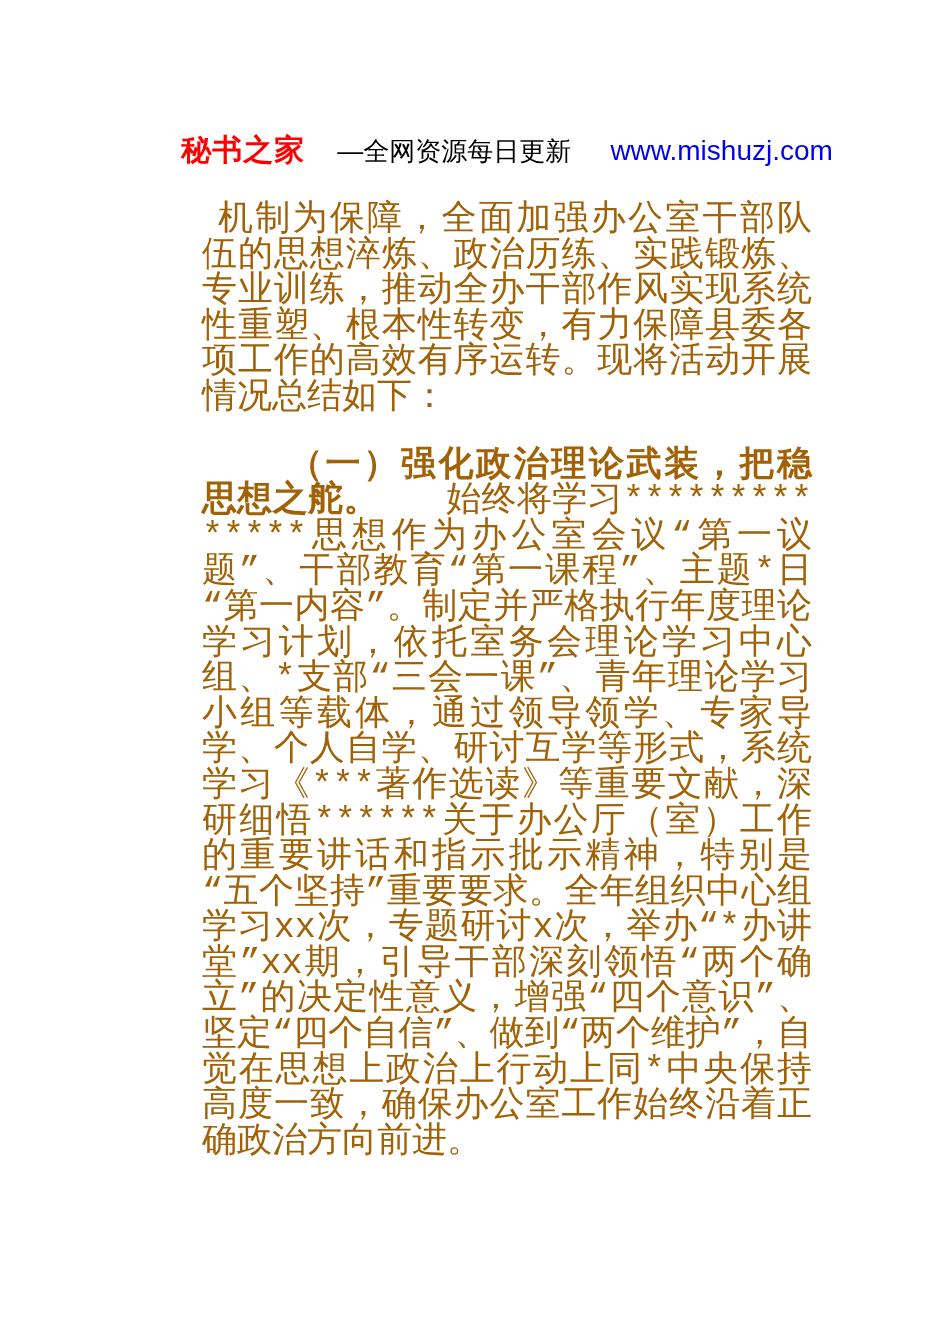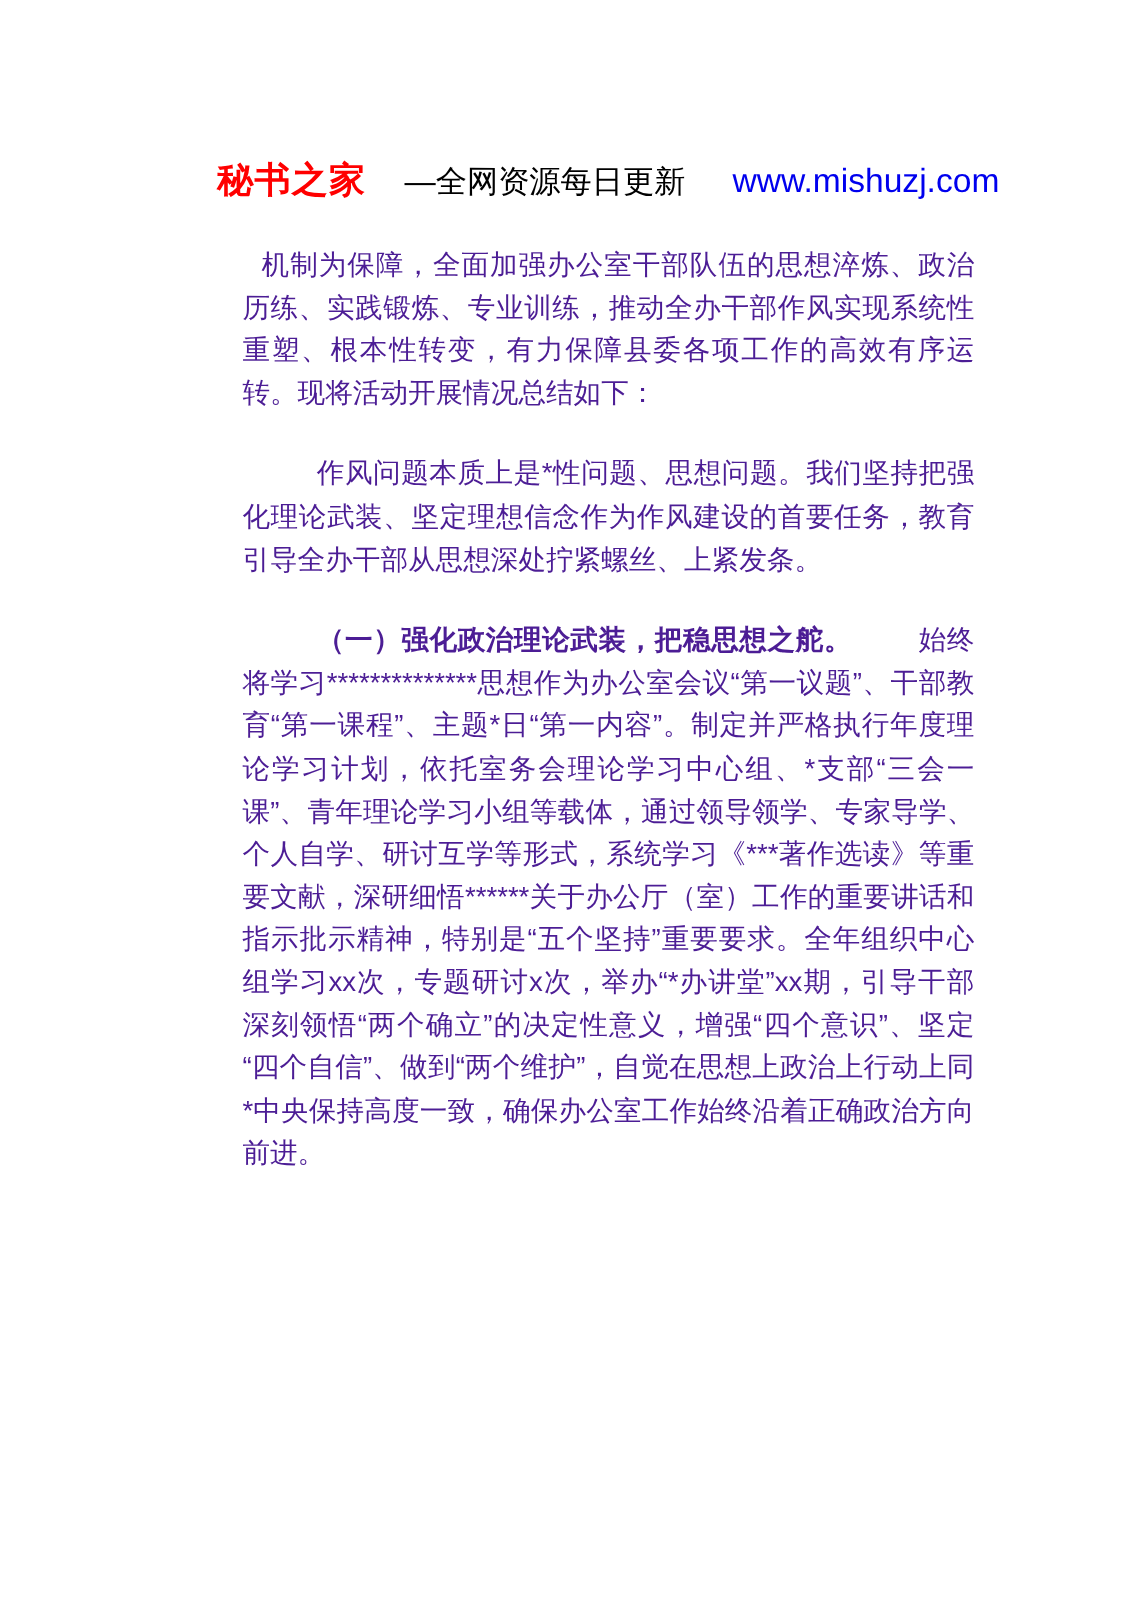--- a/index.html
+++ b/index.html
@@ -33,40 +33,40 @@
     color:#000000;
   }
   .url {
     font-size:28px;
     color:#0000ee;
   }
   .content {
     position:absolute;
     top:139px; left:138px;
     width:674px;
-    font-size:23px;
+    font-size:35px;
     line-height:35.6px;
     text-align:justify;
     text-justify:inter-character;
     word-break:break-all;
-    color:#4c1d95;
+    color:#a16207;
+    font-family:Liberation Mono, monospace;
   }
   .content p { margin:0; }
   .indent { text-indent:2em; }
   .bold-heading { font-weight:bold; }
   .lead { font-weight:bold; }
 </style>
 </head>
 <body>
 
 <div class="page">
 
   <div class="doc-header">
     <span class="brand">秘书之家</span><span class="tagline">—全网资源每日更新 </span><span class="url">www.mishuzj.com</span>
   </div>
 
   <div class="content">
     <p><span>机制为保障，全面加强办公室干部队伍的思想淬炼、政治历练、实践锻炼、专业训练，推动全办干部作风实现系统性重塑、根本性转变，有力保障县委各项工作的高效有序运转。现将活动开展情况总结如下：</span></p>
-    <p class="indent"><span>作风问题本质上是*性问题、思想问题。我们坚持把强化理论武装、坚定理想信念作为作风建设的首要任务，教育引导全办干部从思想深处拧紧螺丝、上紧发条。</span></p>
     <p class="indent"><b class="lead">（一）强化政治理论武装，把稳思想之舵。</b><span>　始终将学习**************思想作为办公室会议“第一议题”、干部教育“第一课程”、主题*日“第一内容”。制定并严格执行年度理论学习计划，依托室务会理论学习中心组、*支部“三会一课”、青年理论学习小组等载体，通过领导领学、专家导学、个人自学、研讨互学等形式，系统学习《***著作选读》等重要文献，深研细悟******关于办公厅（室）工作的重要讲话和指示批示精神，特别是“五个坚持”重要要求。全年组织中心组学习xx次，专题研讨x次，举办“*办讲堂”xx期，引导干部深刻领悟“两个确立”的决定性意义，增强“四个意识”、坚定“四个自信”、做到“两个维护”，自觉在思想上政治上行动上同*中央保持高度一致，确保办公室工作始终沿着正确政治方向前进。</span></p>
   </div>
 
 </div>
 
 </body></html>

